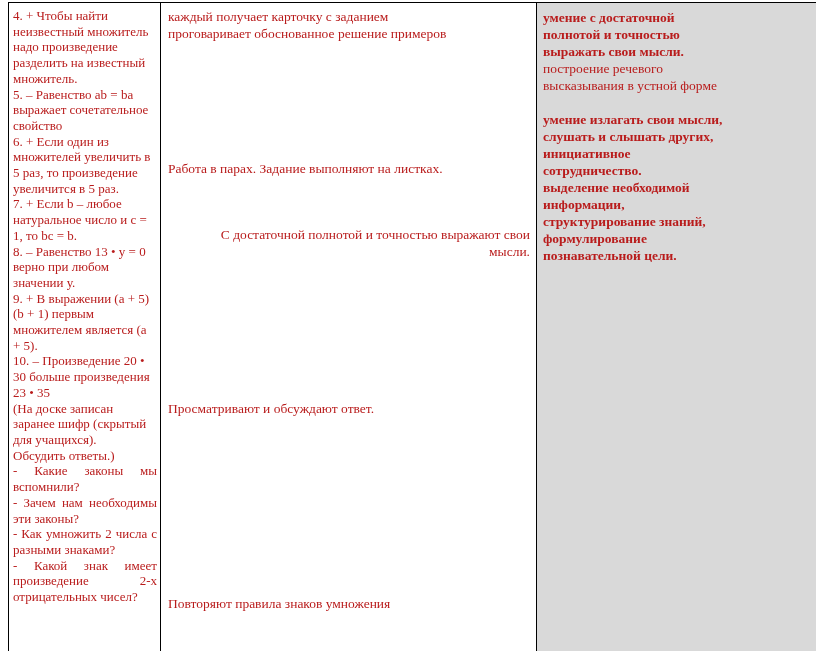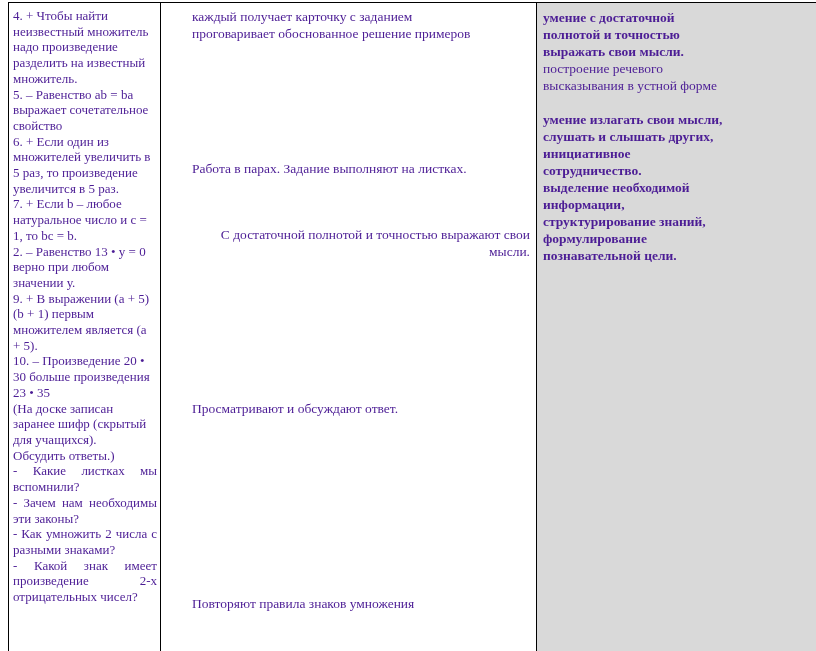--- a/index.html
+++ b/index.html
@@ -4,21 +4,21 @@
 <style>
   * { margin: 0; padding: 0; box-sizing: border-box; }
   html, body { background: #ffffff; }
   .page {
     position: relative;
     width: 816px;
     height: 651px;
     background: #ffffff;
     overflow: hidden;
     font-family: "Liberation Serif", "DejaVu Serif", serif;
-    color: #4c1d95;
+    color: #b91c1c;
   }
   .doc-table {
     position: absolute;
     left: 8px;
     top: 2px;
     width: 808px;
     height: 649px;
     display: flex;
     border-top: 1px solid #000;
     border-left: 1px solid #000;
@@ -38,21 +38,20 @@
     border-right: 1px solid #000;
     position: relative;
     font-size: 13.5px;
     line-height: 16.5px;
   }
   .mid-block {
     position: absolute;
     left: 7px;
     right: 6px;
     white-space: pre-line;
-    margin-left: 24px;
   }
   .b1 { top: 6px; }
   .b2 { top: 158px; }
   .b3 { top: 224px; text-align: right; }
   .b4 { top: 398px; }
   .b5 { top: 593px; }
   .cell-right {
     flex: 1;
     background: #d9d9d9;
     padding: 6px 16px 0 6px;
@@ -67,26 +66,26 @@
 <body>
 
 <div class="page">
   <div class="doc-table">
 
     <div class="cell cell-left">
       <p>4. + Чтобы найти неизвестный множитель надо произведение разделить на известный множитель.</p>
       <p>5. – Равенство ab = ba выражает сочетательное свойство</p>
       <p>6. + Если один из множителей увеличить в 5 раз, то произведение увеличится в 5 раз.</p>
       <p>7. + Если b – любое натуральное число и c = 1, то bc = b.</p>
-      <p>2. – Равенство 13 • у = 0 верно при любом значении у.</p>
+      <p>8. – Равенство 13 • у = 0 верно при любом значении у.</p>
       <p>9. + В выражении (a + 5) (b + 1) первым множителем является (a + 5).</p>
       <p>10. – Произведение 20 • 30 больше произведения 23 • 35</p>
       <p>(На доске записан заранее шифр (скрытый для учащихся).</p>
       <p>Обсудить ответы.)</p>
-      <p class="just">- Какие листках мы вспомнили?</p>
+      <p class="just">- Какие законы мы вспомнили?</p>
       <p class="just">- Зачем нам необходимы эти законы?</p>
       <p class="just">- Как умножить 2 числа с разными знаками?</p>
       <p class="just">- Какой знак имеет произведение 2-х отрицательных чисел?</p>
     </div>
 
     <div class="cell cell-mid">
       <div class="mid-block b1">каждый получает карточку с заданием
 проговаривает обоснованное решение примеров</div>
       <div class="mid-block b2">Работа в парах. Задание выполняют на листках.</div>
       <div class="mid-block b3">С достаточной полнотой и точностью выражают свои

